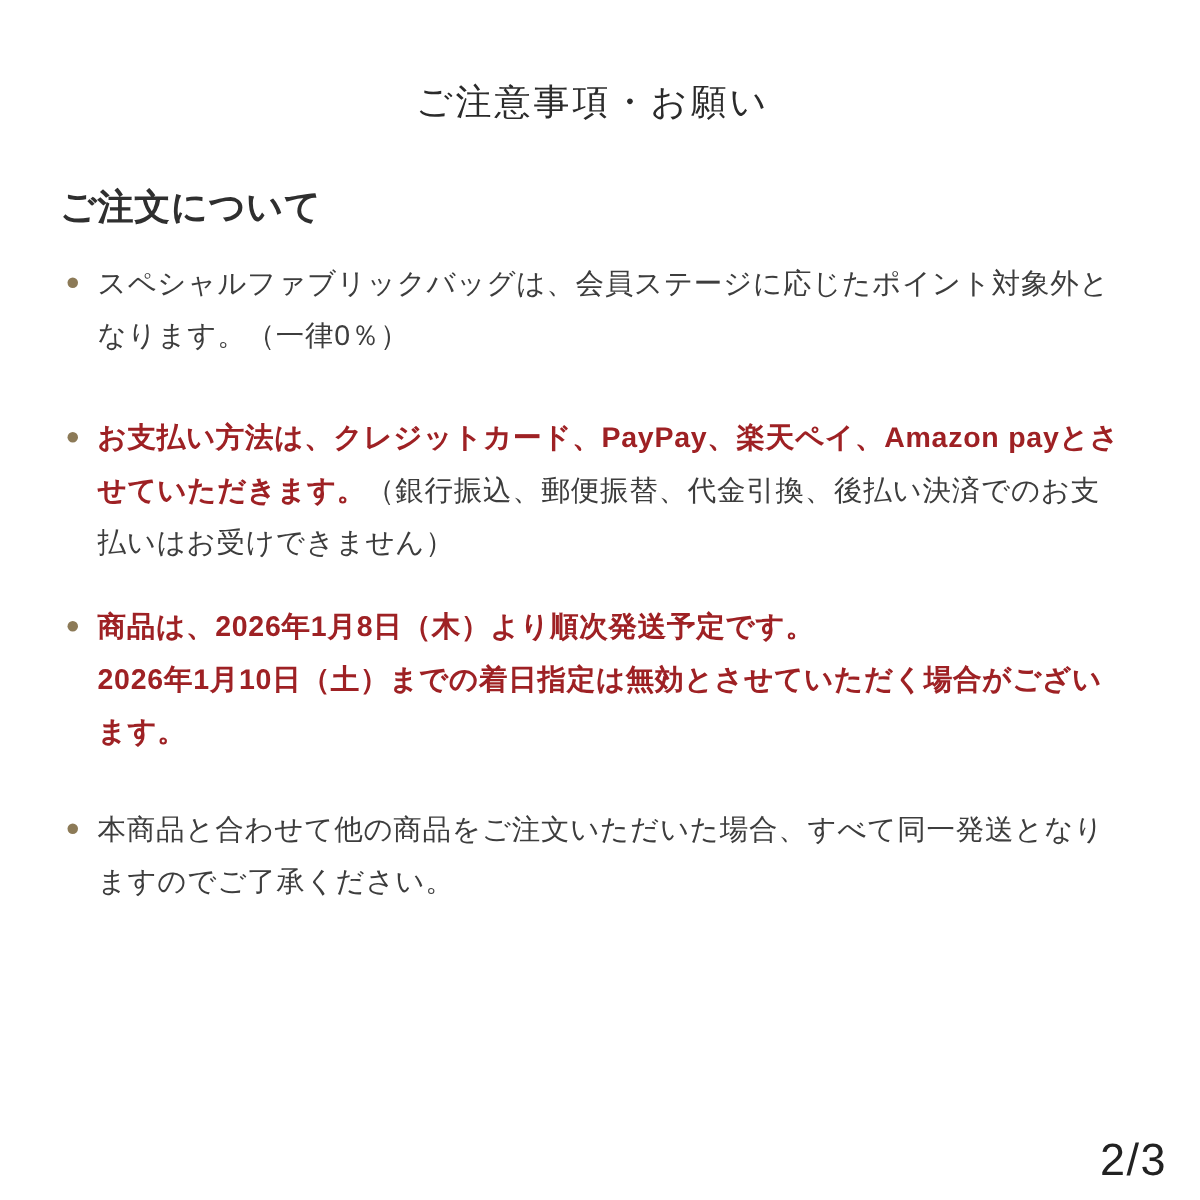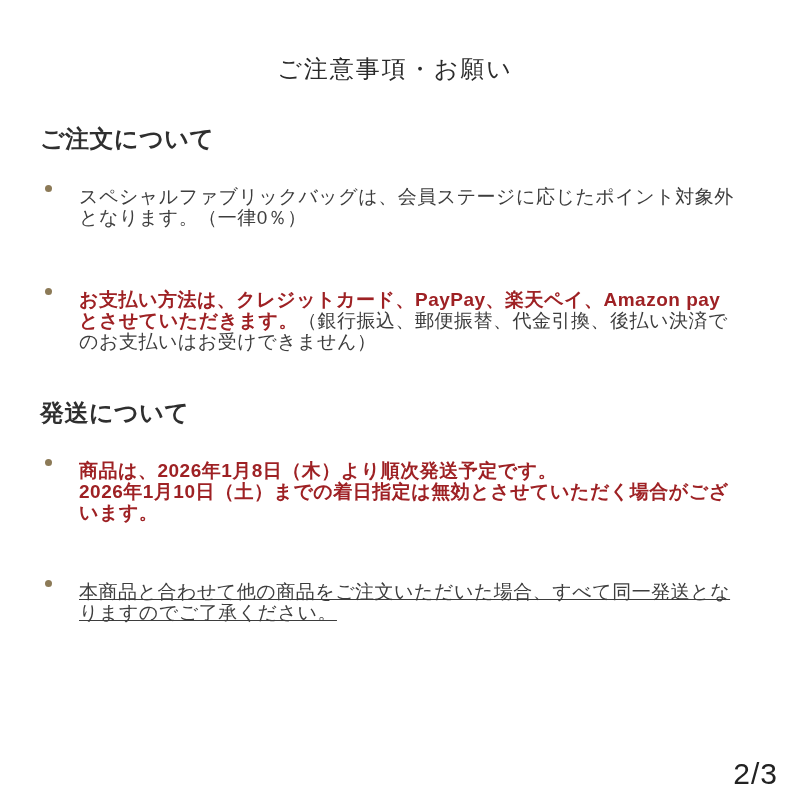--- a/index.html
+++ b/index.html
@@ -42,28 +42,28 @@
   }
   .bullet .dot {
     flex: none;
     width: 7px;
     height: 7px;
     border-radius: 50%;
     background: #8c7a57;
     margin: 13px 13px 0 5px;
   }
   .bullet .text {
-    margin: 14px;
+    margin: 0;
     font-size: 19px;
-    line-height: 21px;
+    line-height: 35px;
     letter-spacing: 0.5px;
     color: #3d3d3d;
   }
   .mt-sm { margin-top: 21px; }
-  .mt-md { margin-top: 30px; text-decoration: underline; }
+  .mt-md { margin-top: 30px; }
   .mt-lg { margin-top: 33px; }
   .mt-xl { margin-top: 35px; }
   .red {
     color: #9e2124;
     font-weight: bold;
   }
   .block { display: block; }
   .page-indicator {
     position: absolute;
     right: 22px;
@@ -90,21 +90,20 @@
     </div>
 
     <div class="bullet mt-lg">
       <span class="dot"></span>
       <p class="text"><span class="red">お支払い方法は、クレジットカード、PayPay、楽天ペイ、Amazon payとさせていただきます。</span><span>（銀行振込、郵便振替、代金引換、後払い決済でのお支払いはお受けできません）</span></p>
     </div>
 
   </section>
 
   <section>
-    <h2 class="heading">発送について</h2>
 
     <div class="bullet mt-sm">
       <span class="dot"></span>
       <p class="text">
           <span class="red block">商品は、2026年1月8日（木）より順次発送予定です。</span>
           <span class="red block">2026年1月10日（土）までの着日指定は無効とさせていただく場合がございます。</span>
         </p>
     </div>
 
     <div class="bullet mt-md">

